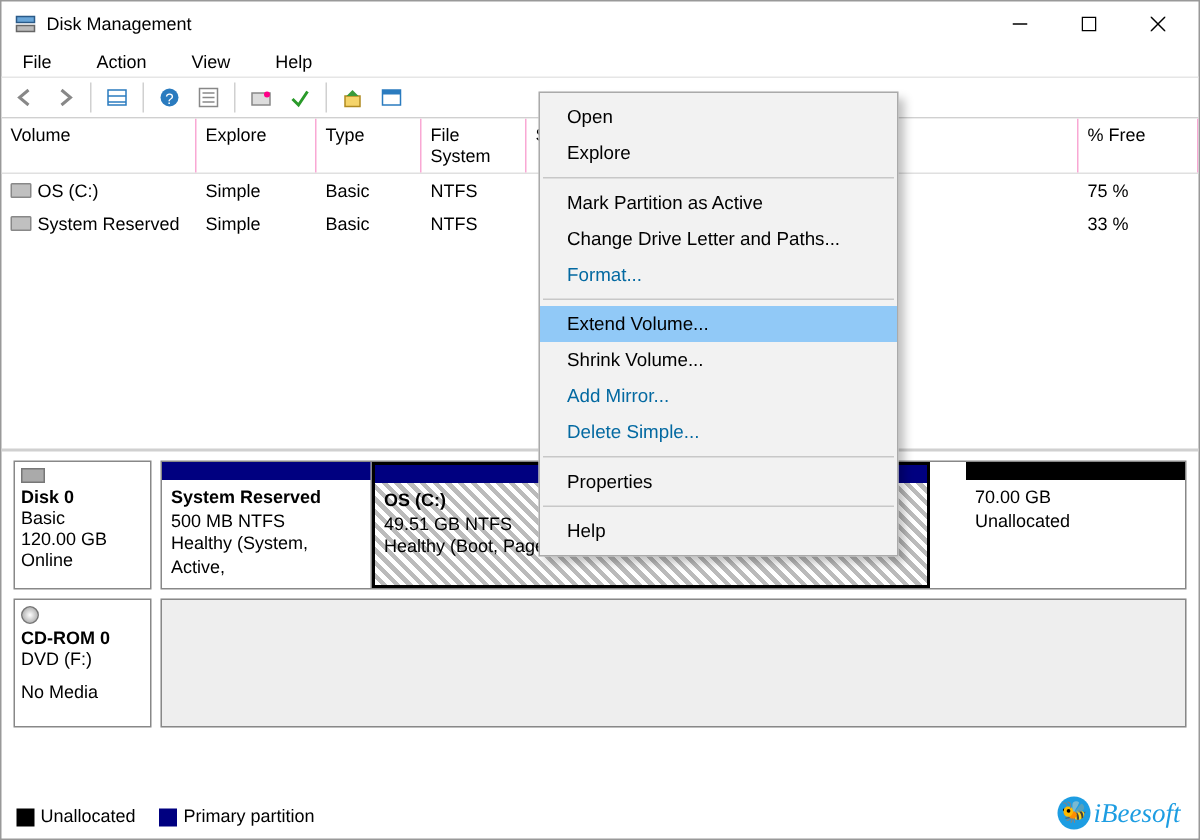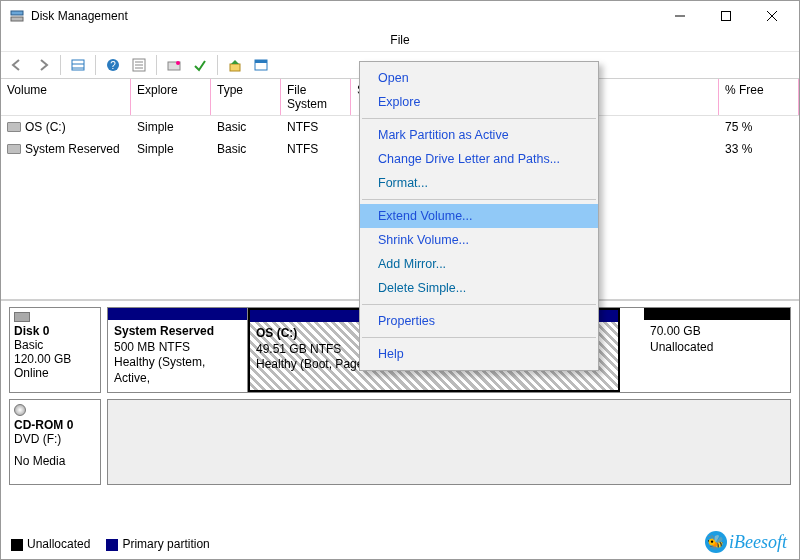--- a/index.html
+++ b/index.html
@@ -3,21 +3,21 @@
 <meta charset="utf-8">
 <style>
   * { box-sizing: border-box; }
   html, body { margin: 0; padding: 0; font-family: "Segoe UI", Tahoma, sans-serif; font-size: 12px; color: #000; background:#fff; }
   .window { width: 800px; height: 560px; border: 1px solid #999; position: relative; background:#fff; overflow:hidden; }
   .titlebar { height: 30px; display:flex; align-items:center; padding:0 4px;justify-content:center; }
   .titlebar .appicon { width:16px; height:16px; margin:0 6px 0 4px; display:flex; align-items:center; justify-content:center; }
   .titlebar .title { flex:1; font-size:12px; }
   .winbtns { display:flex; }
   .winbtn { width:46px; height:30px; display:flex; align-items:center; justify-content:center; font-size:14px; font-family:Arial,sans-serif; }
-  .menubar { height:20px; display:flex; align-items:center; padding:0 6px; gap:14px;flex-direction:column; }
+  .menubar { height:20px; display:flex; align-items:center; padding:0 6px; gap:14px; }
   .menuitem { padding:2px 8px; }
   .toolbar { height:28px; border-top:1px solid #e6e6e6; border-bottom:1px solid #d0d0d0; display:flex; align-items:center; padding:0 4px; gap:2px; background:#fff; }
   .toolbar .sep { width:1px; height:20px; background:#d0d0d0; margin:0 3px; }
   .tbtn { width:24px; height:24px; display:flex; align-items:center; justify-content:center; border:1px solid transparent; }
   .volumes { border-bottom:2px solid #d0d0d0; height:222px; overflow:hidden; }
   .vhead { display:flex; background:#fff; border-bottom:1px solid #e0e0e0; }
   .vhead .col { padding:4px 6px; border-right:1px solid #f9a8d4; font-weight:400; }
   .vrow { display:flex; padding:2px 0; }
   .vrow .cell { padding:2px 6px; display:flex; align-items:center; gap:4px; }
   .volicon { width:14px; height:10px; background:#c0c0c0; border:1px solid #888; display:inline-block; border-radius:1px; }
@@ -33,21 +33,21 @@
   .partbody{padding:4px 6px; font-size:12px; line-height:1.3;}
   .blue{background:#000080;}
   .black{background:#000;}
   .stripes{
     background:repeating-linear-gradient(45deg,#fff 0,#fff 3px,#bbb 3px,#bbb 6px);
   }
   .selpart{border:2px solid #000;}
   .legend{position:absolute;left:4px;bottom:4px;display:flex;gap:16px;align-items:center;font-size:12px;padding:4px 6px;}
   .swatch{width:12px;height:12px;display:inline-block;margin-right:4px;vertical-align:middle;}
   .ctxmenu{position:absolute; left:358px; top:60px; width:240px; background:#f2f2f2; border:1px solid #aaa; box-shadow:4px 4px 6px rgba(0,0,0,0.25); padding:4px 0; font-size:12.5px;}
-  .ctxmenu .mi{padding:5px 18px; color:#1d4ed8;}
+  .ctxmenu .mi{padding:5px 18px; color:#000000;}
   .ctxmenu .mi.dis{color:#0369a1;}
   .ctxmenu .mi.hl{background:#91c9f7;}
   .ctxmenu .msep{height:1px;background:#c8c8c8;margin:4px 2px;}
   .brand{position:absolute;right:12px;bottom:6px;font-size:18px;color:#1d9de2;font-style:italic;font-family:Georgia,serif;display:flex;align-items:center;gap:2px;}
   .brand .bee{width:22px;height:22px;border-radius:50%;background:#1d9de2;color:#fff;display:flex;align-items:center;justify-content:center;font-size:14px;font-style:normal;}
 </style>
 </head>
 <body>
 
 <div class="window">

